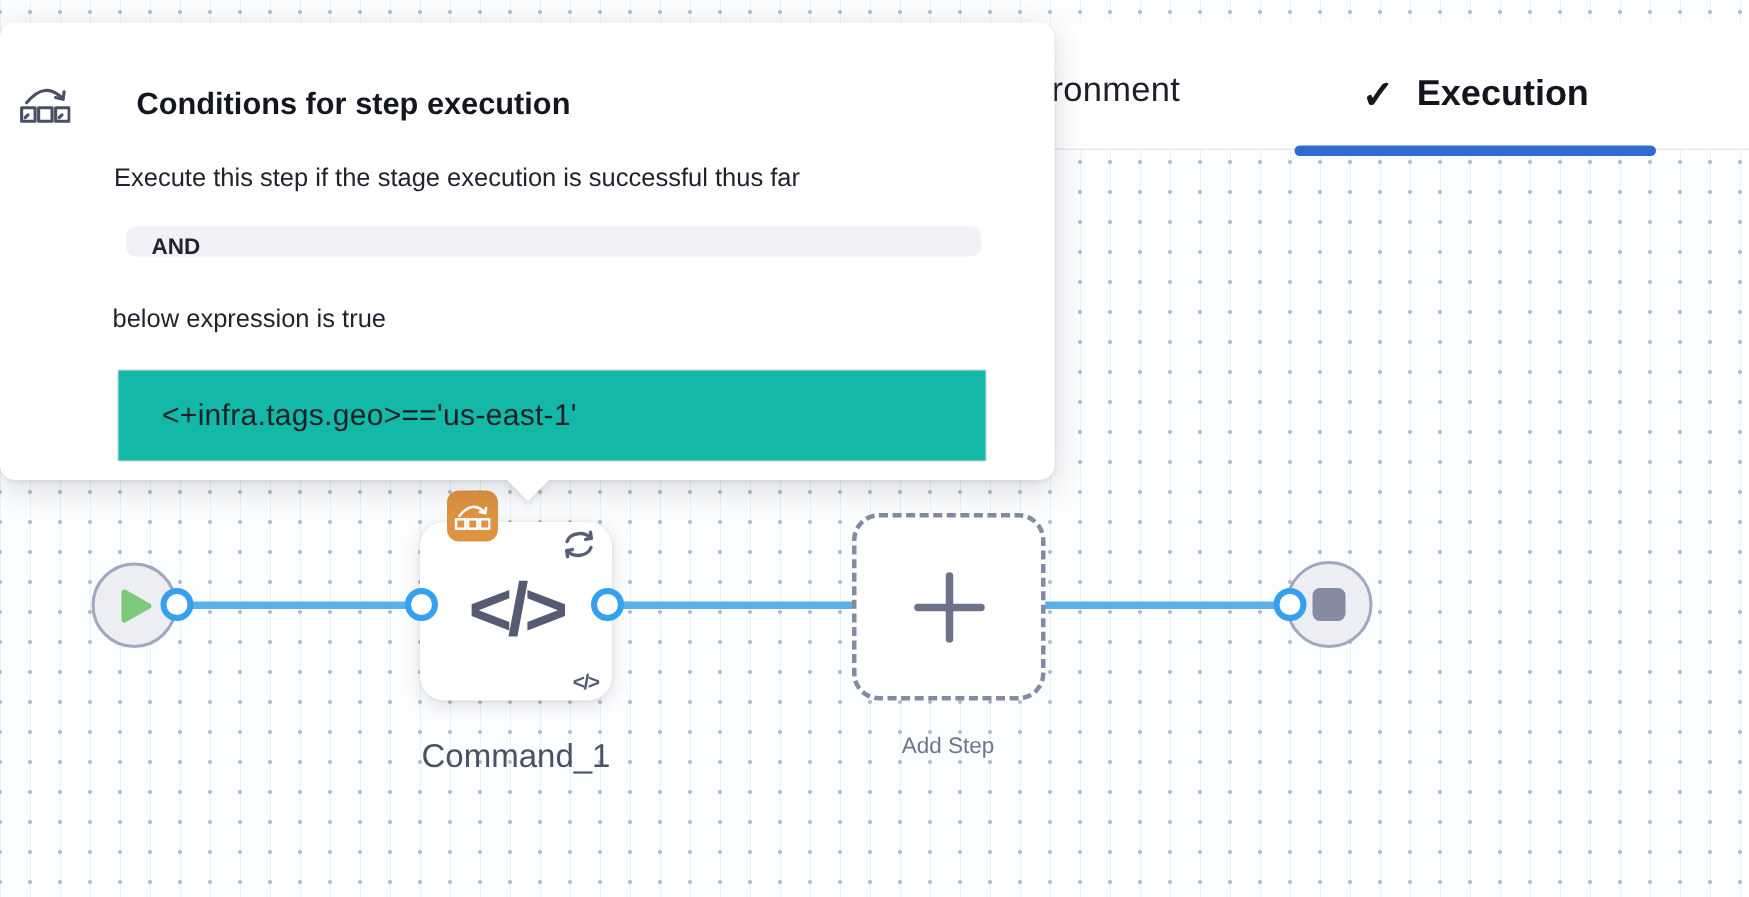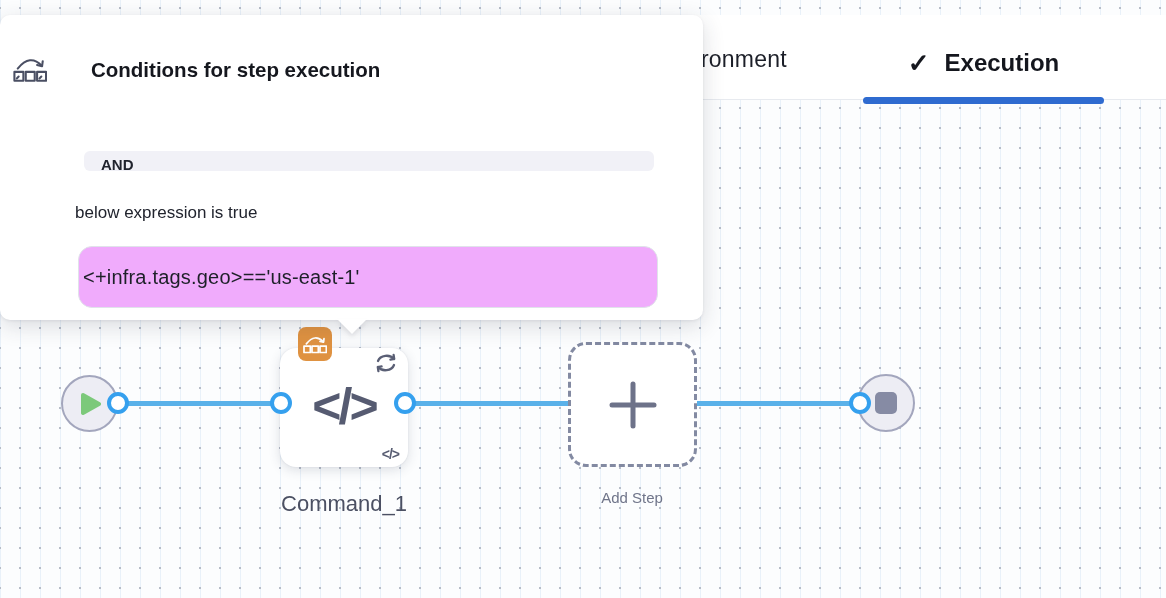--- a/index.html
+++ b/index.html
@@ -72,22 +72,22 @@
     filter:drop-shadow(0 3px 2px rgba(40,41,61,.10)); }
   .pop-icon { position:absolute; left:13px; top:41px; }
   .pop-title { position:absolute; left:75px; top:43px; font-size:20.5px;
     font-weight:700; color:#15171e;margin-left:16px; }
   .pop-sub { position:absolute; left:76px; top:94px; font-size:17px; color:#21242e; }
   .and-chip { position:absolute; left:84px; top:136px; width:570px; height:20px;
     background:#f1f1f7; border-radius:6px; line-height:28px; padding-left:17px;
     font-size:15px; font-weight:700; color:#21242e; }
   .below-label { position:absolute; left:75px; top:188px; font-size:17px; color:#21242e; }
   .expr-box { position:absolute; left:78px; top:231px; width:580px; height:62px;
-    background:#f0abfc; border:1px solid #e0e3ea; border-radius:14px;
-    display:flex; align-items:center; padding-left:4px;
+    background:#14b8a6; border:1px solid #e0e3ea; border-radius:1px;
+    display:flex; align-items:center; padding-left:29px;
     font-size:20px; color:#1d2028; letter-spacing:.2px; }
 </style>
 </head>
 <body>
 
 <div class="stage">
 
   <div class="tabbar">
     <span class="tab-env">ronment</span>
     <div class="tab-exec">
@@ -153,19 +153,20 @@
         <rect x="1.5" y="16.5" width="9.5" height="9.5"></rect>
         <rect x="13.5" y="16.5" width="9.5" height="9.5"></rect>
         <rect x="25.5" y="16.5" width="9.5" height="9.5"></rect>
         <line x1="4" y1="23.5" x2="6" y2="21.5"></line>
         <line x1="28" y1="23.5" x2="30" y2="21.5"></line>
         <path d="M5 13 Q 18 -3 30.5 10"></path>
         <polyline points="25.5,9.3 30.8,10.5 31.5,5.2"></polyline>
       </svg>
     </span>
     <div class="pop-title">Conditions for step execution</div>
+    <div class="pop-sub">Execute this step if the stage execution is successful thus far</div>
     <div class="and-chip">AND</div>
     <div class="below-label">below expression is true</div>
     <div class="expr-box">&lt;+infra.tags.geo&gt;=='us-east-1'</div>
   </div>
   <div class="pop-caret"></div>
 
 </div>
 
 </body></html>

